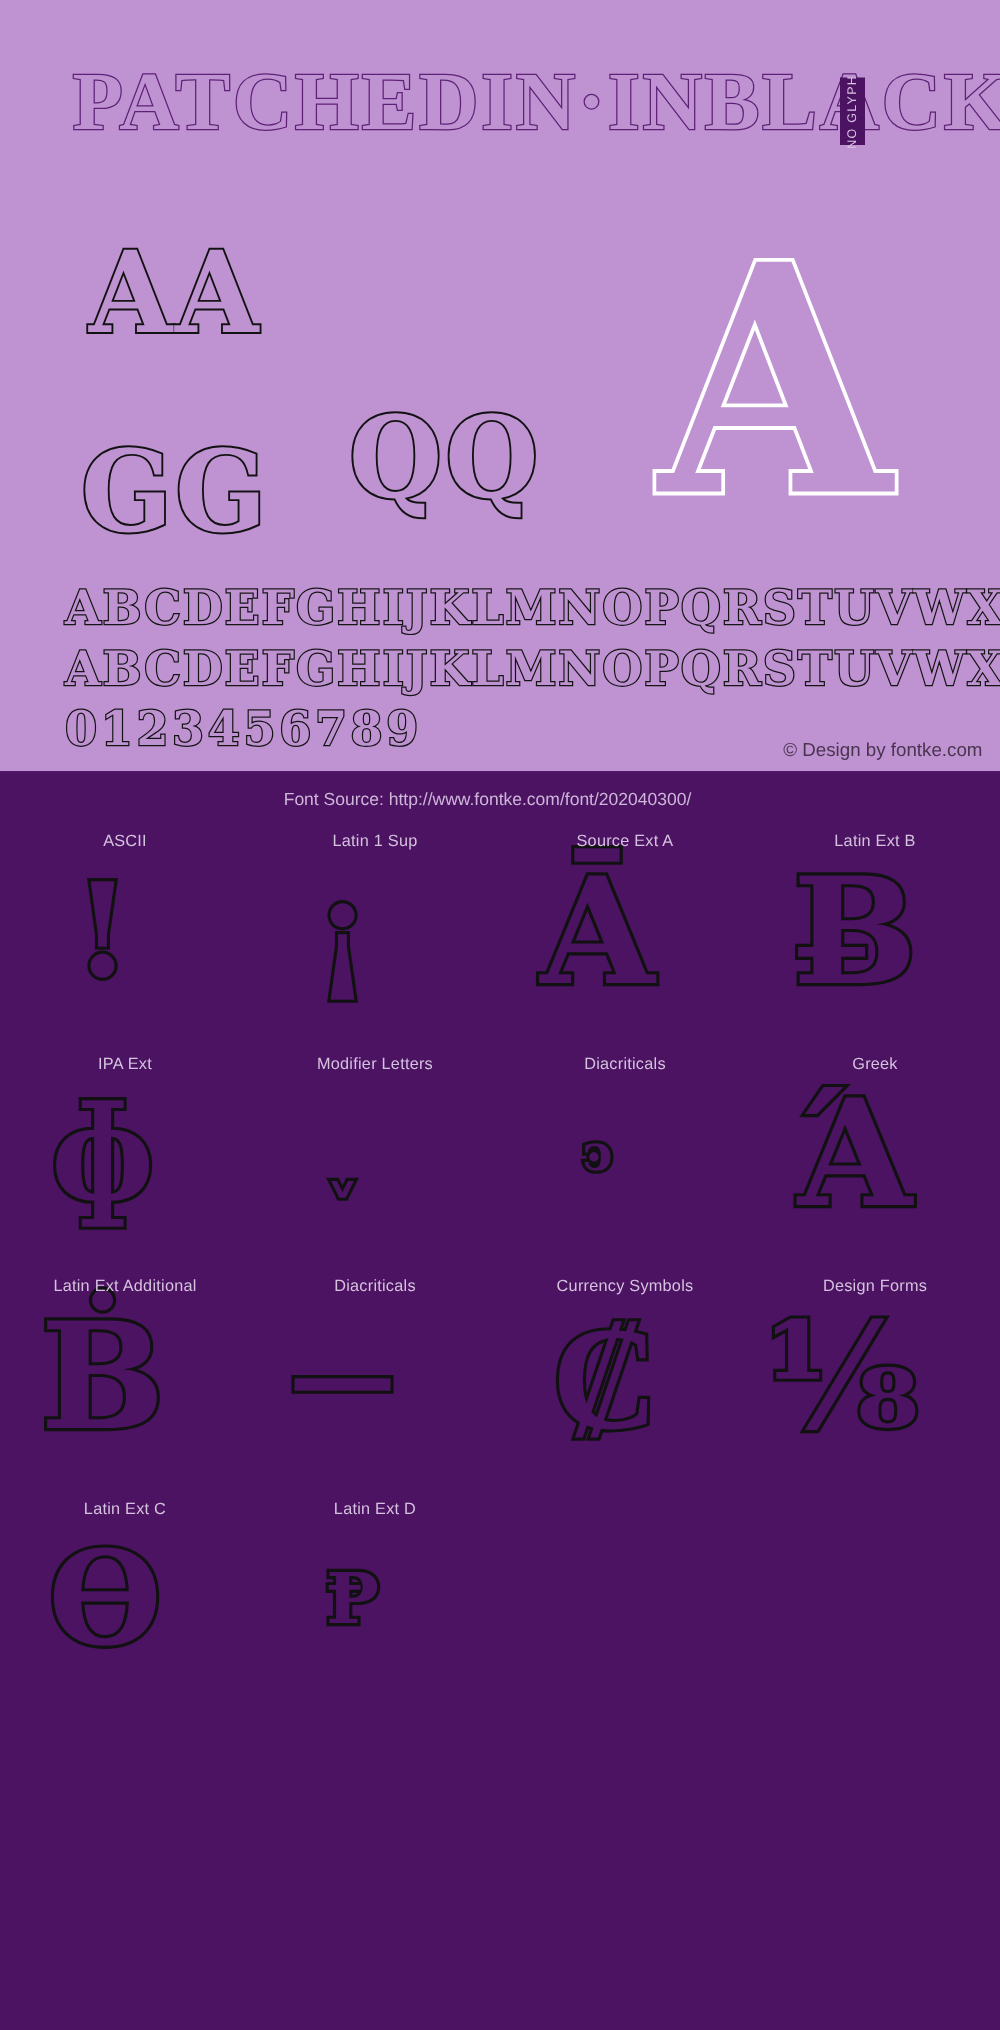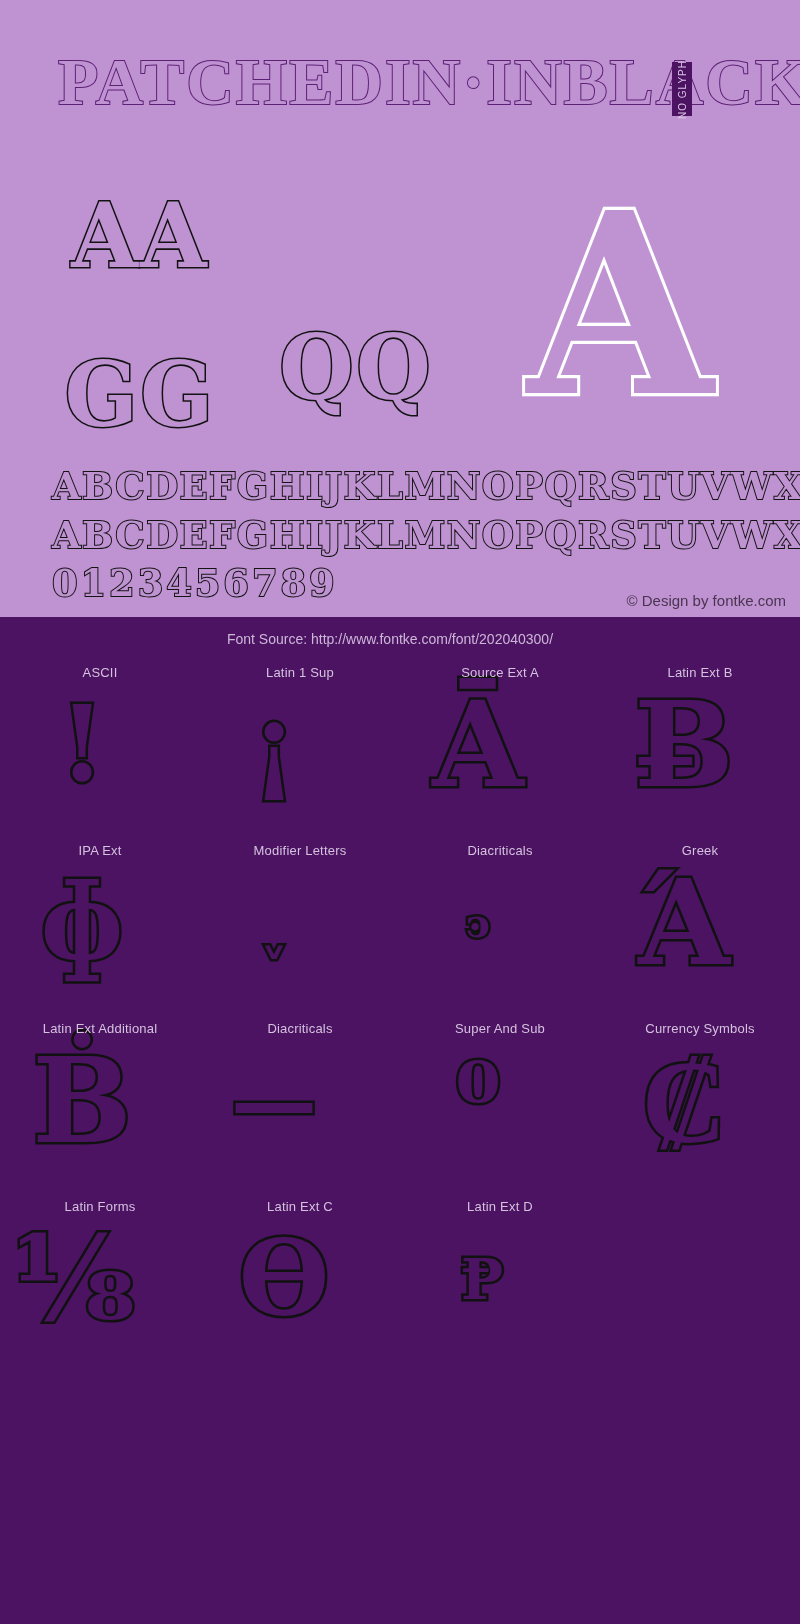--- a/index.html
+++ b/index.html
@@ -294,37 +294,31 @@
       </div>
     </div>
 
     <div class="grid-cell off-b">
       <div class="cat-label">Diacriticals</div>
       <div class="cat-glyph-wrap">
         <div class="cat-glyph sz-md">—</div>
       </div>
     </div>
 
-    <div class="grid-cell off-c">
-      <div class="cat-label">Super And Sub</div>
-      <div class="cat-glyph-wrap">
-        <div class="cat-glyph sz-lg">⁰</div>
-      </div>
-    </div>
 
     <div class="grid-cell off-d">
       <div class="cat-label">Currency Symbols</div>
       <div class="cat-glyph-wrap">
         <div class="cat-glyph sz-xl">₡</div>
       </div>
     </div>
 
 
     <div class="grid-cell off-b">
-      <div class="cat-label">Latin Forms</div>
+      <div class="cat-label">Design Forms</div>
       <div class="cat-glyph-wrap">
         <div class="cat-glyph sz-xl">⅛</div>
       </div>
     </div>
 
 
     <div class="grid-cell off-d">
       <div class="cat-label">Latin Ext C</div>
       <div class="cat-glyph-wrap">
         <div class="cat-glyph sz-lg">Ɵ</div>

